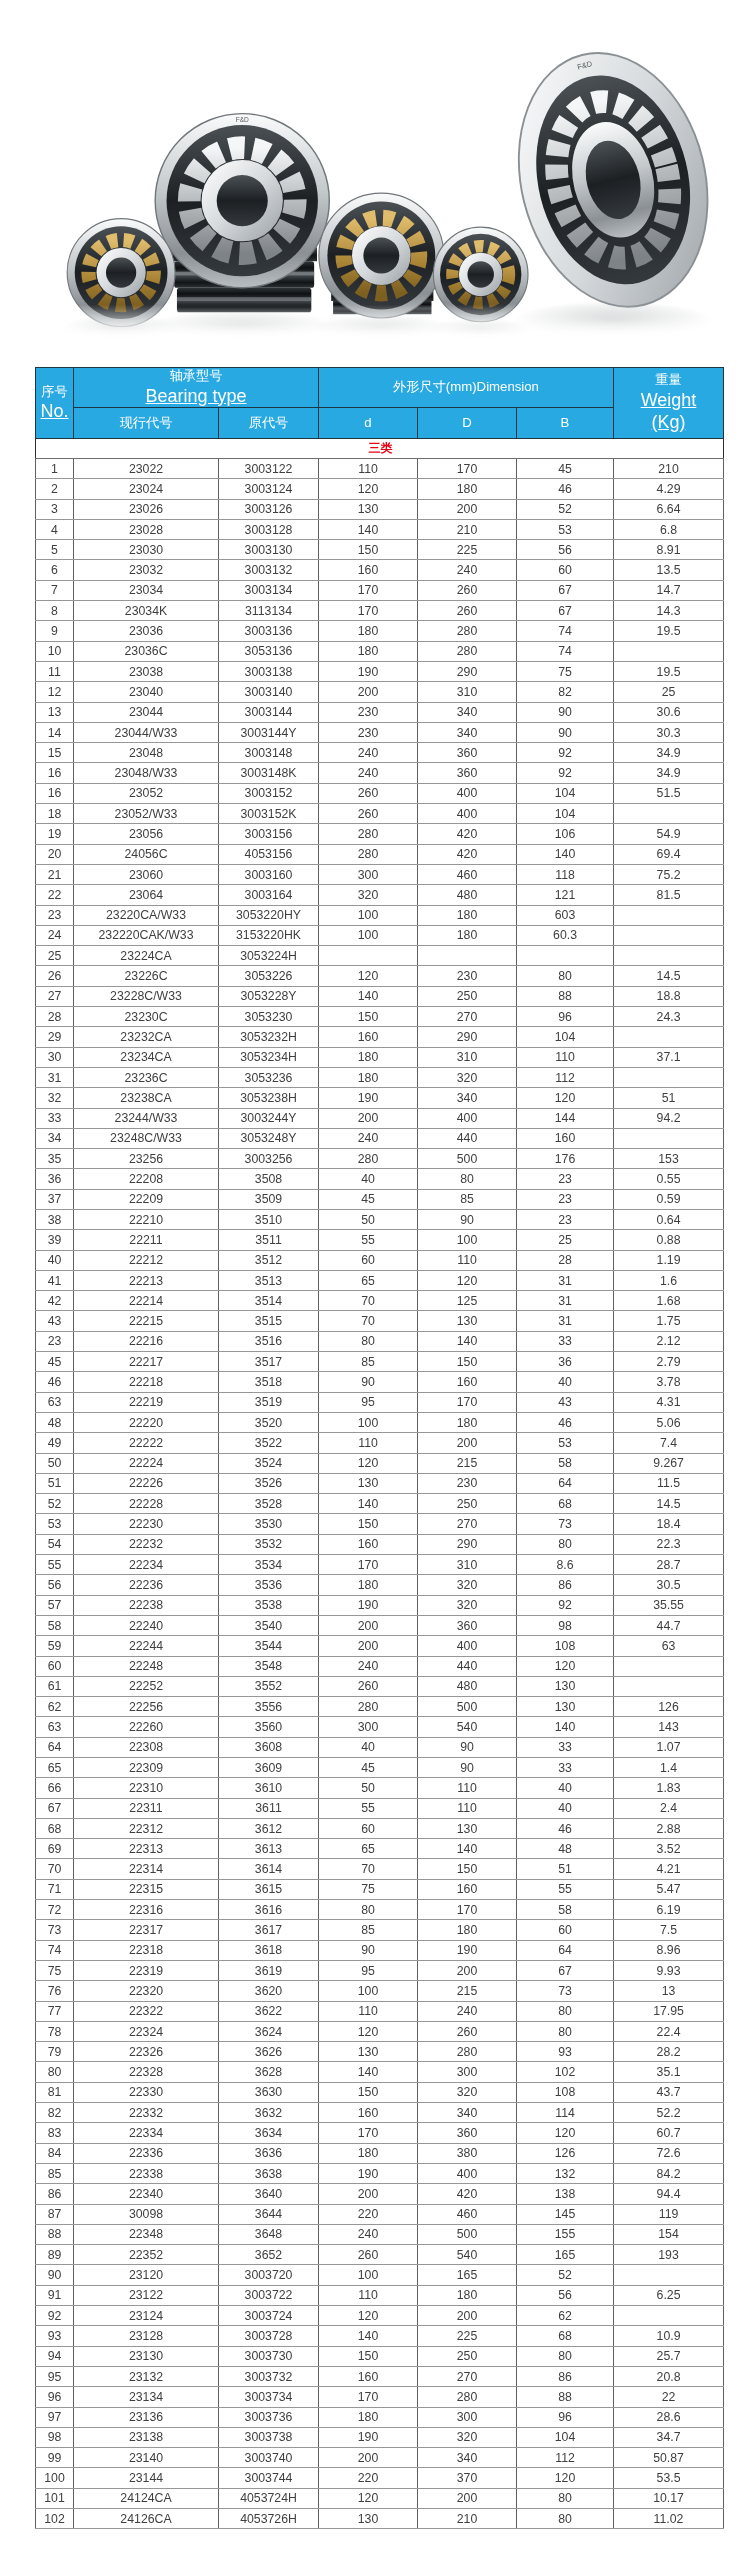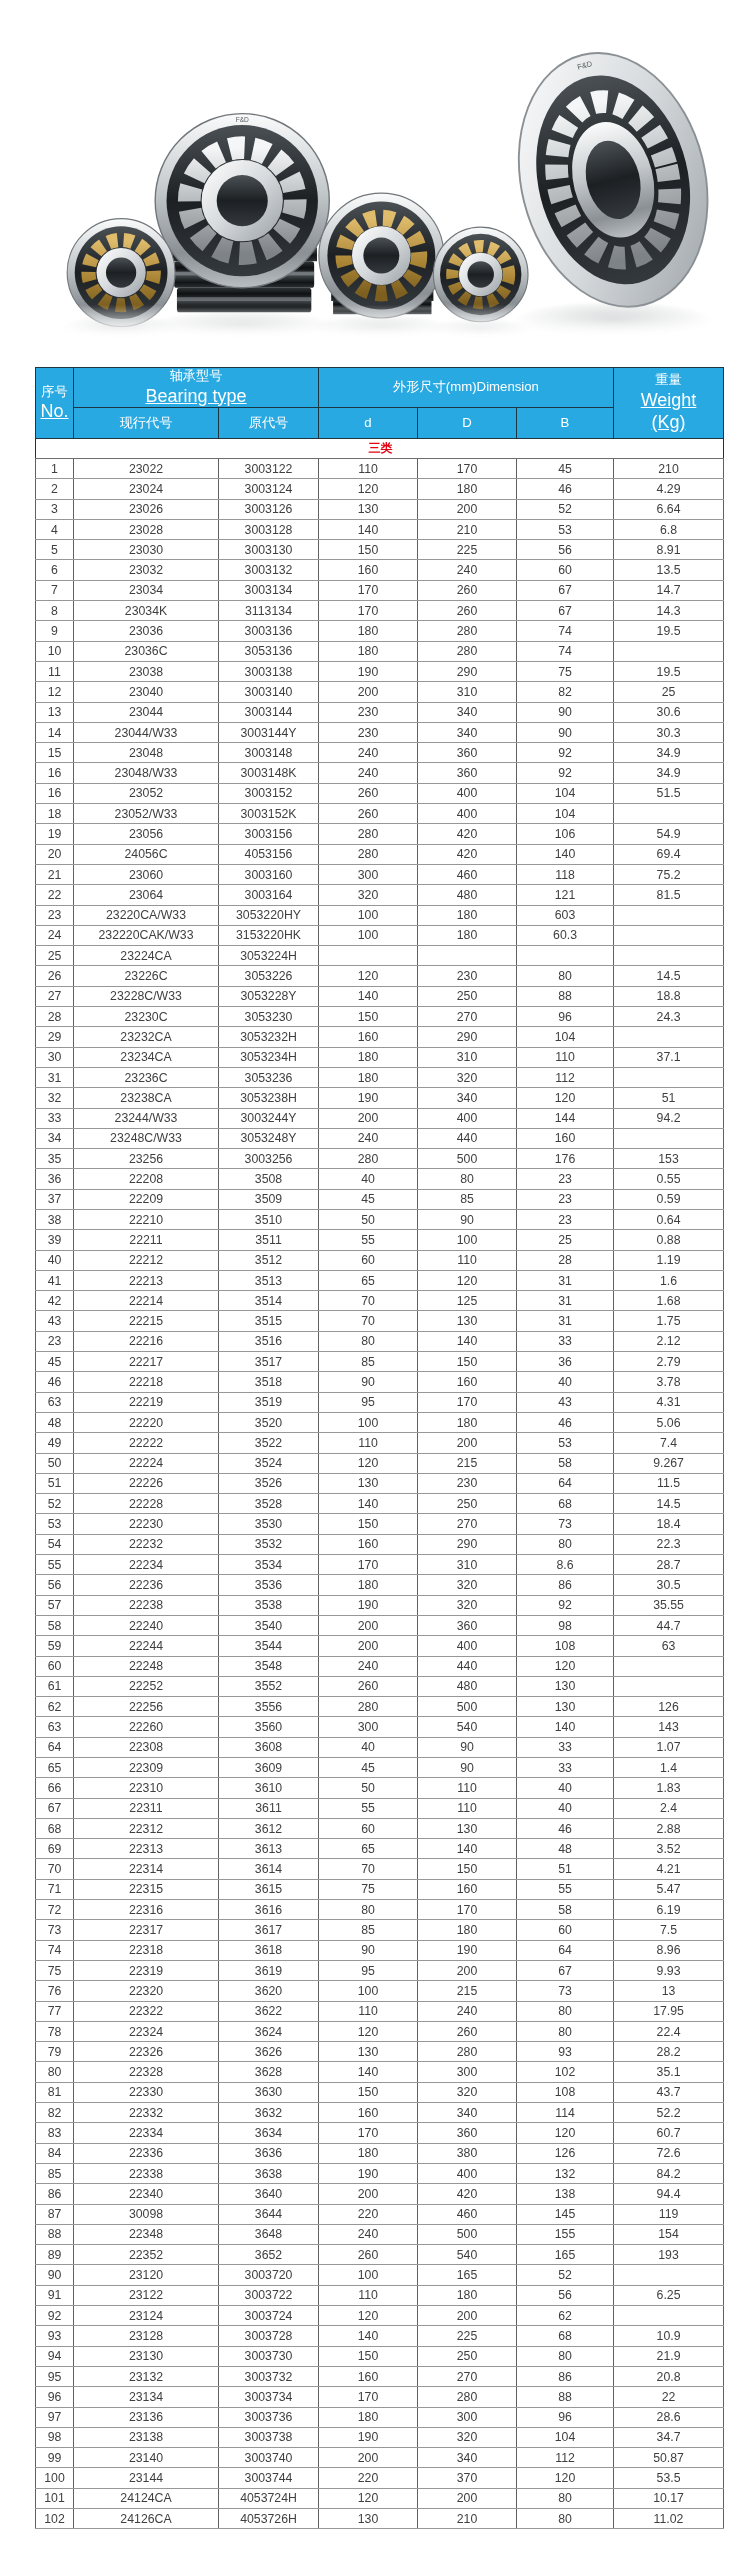--- a/index.html
+++ b/index.html
@@ -1040,21 +1040,21 @@
           <td>68</td>
           <td>10.9</td>
         </tr>
         <tr class="data">
           <td>94</td>
           <td>23130</td>
           <td>3003730</td>
           <td>150</td>
           <td>250</td>
           <td>80</td>
-          <td>21.9</td>
+          <td>25.7</td>
         </tr>
         <tr class="data">
           <td>95</td>
           <td>23132</td>
           <td>3003732</td>
           <td>160</td>
           <td>270</td>
           <td>86</td>
           <td>20.8</td>
         </tr>

